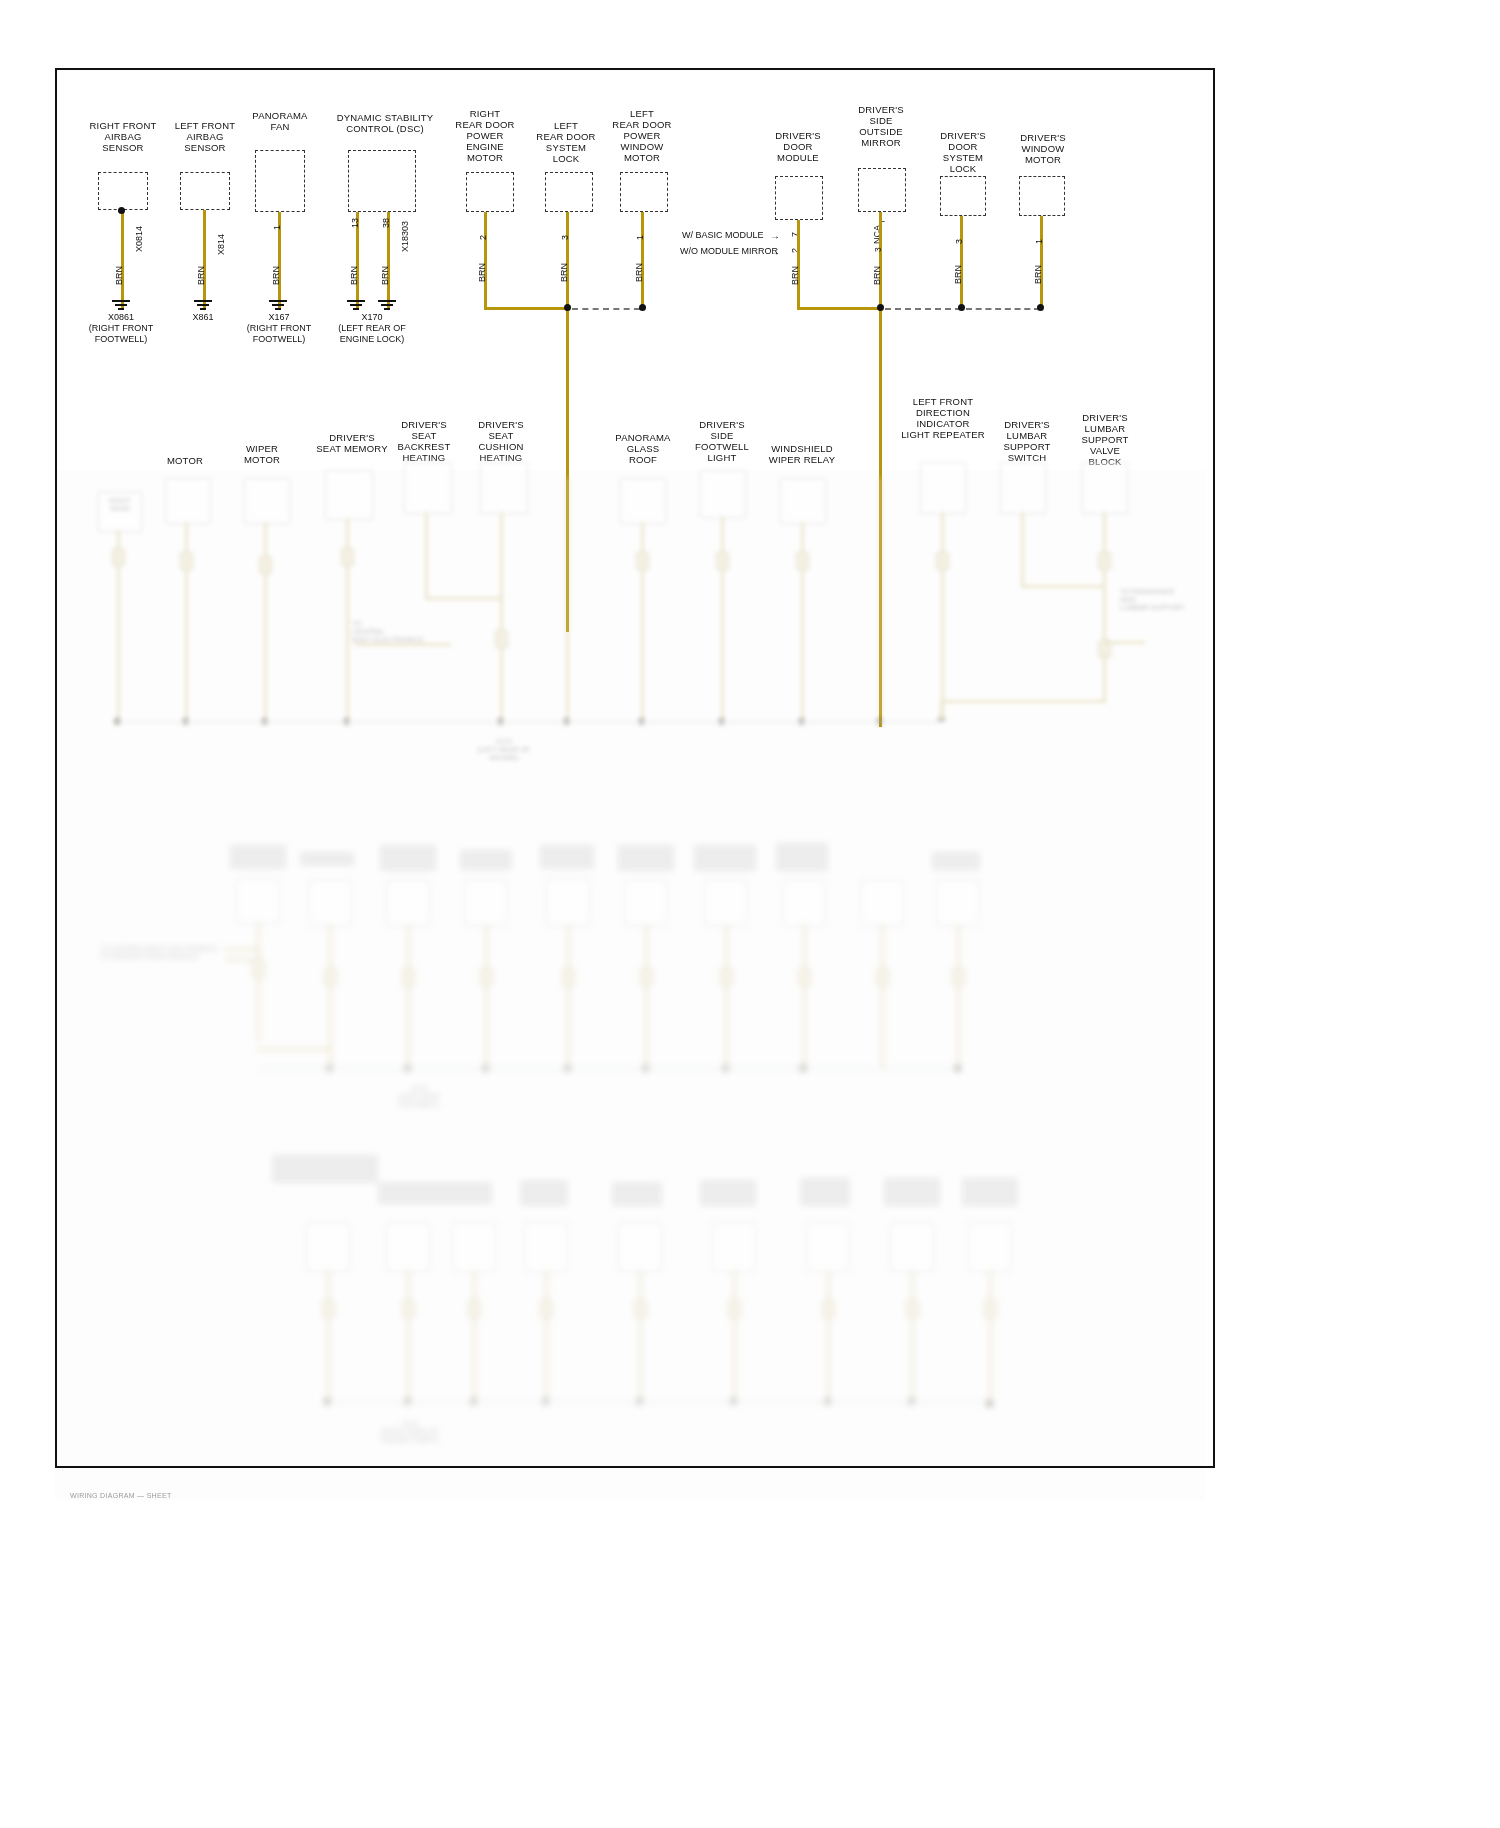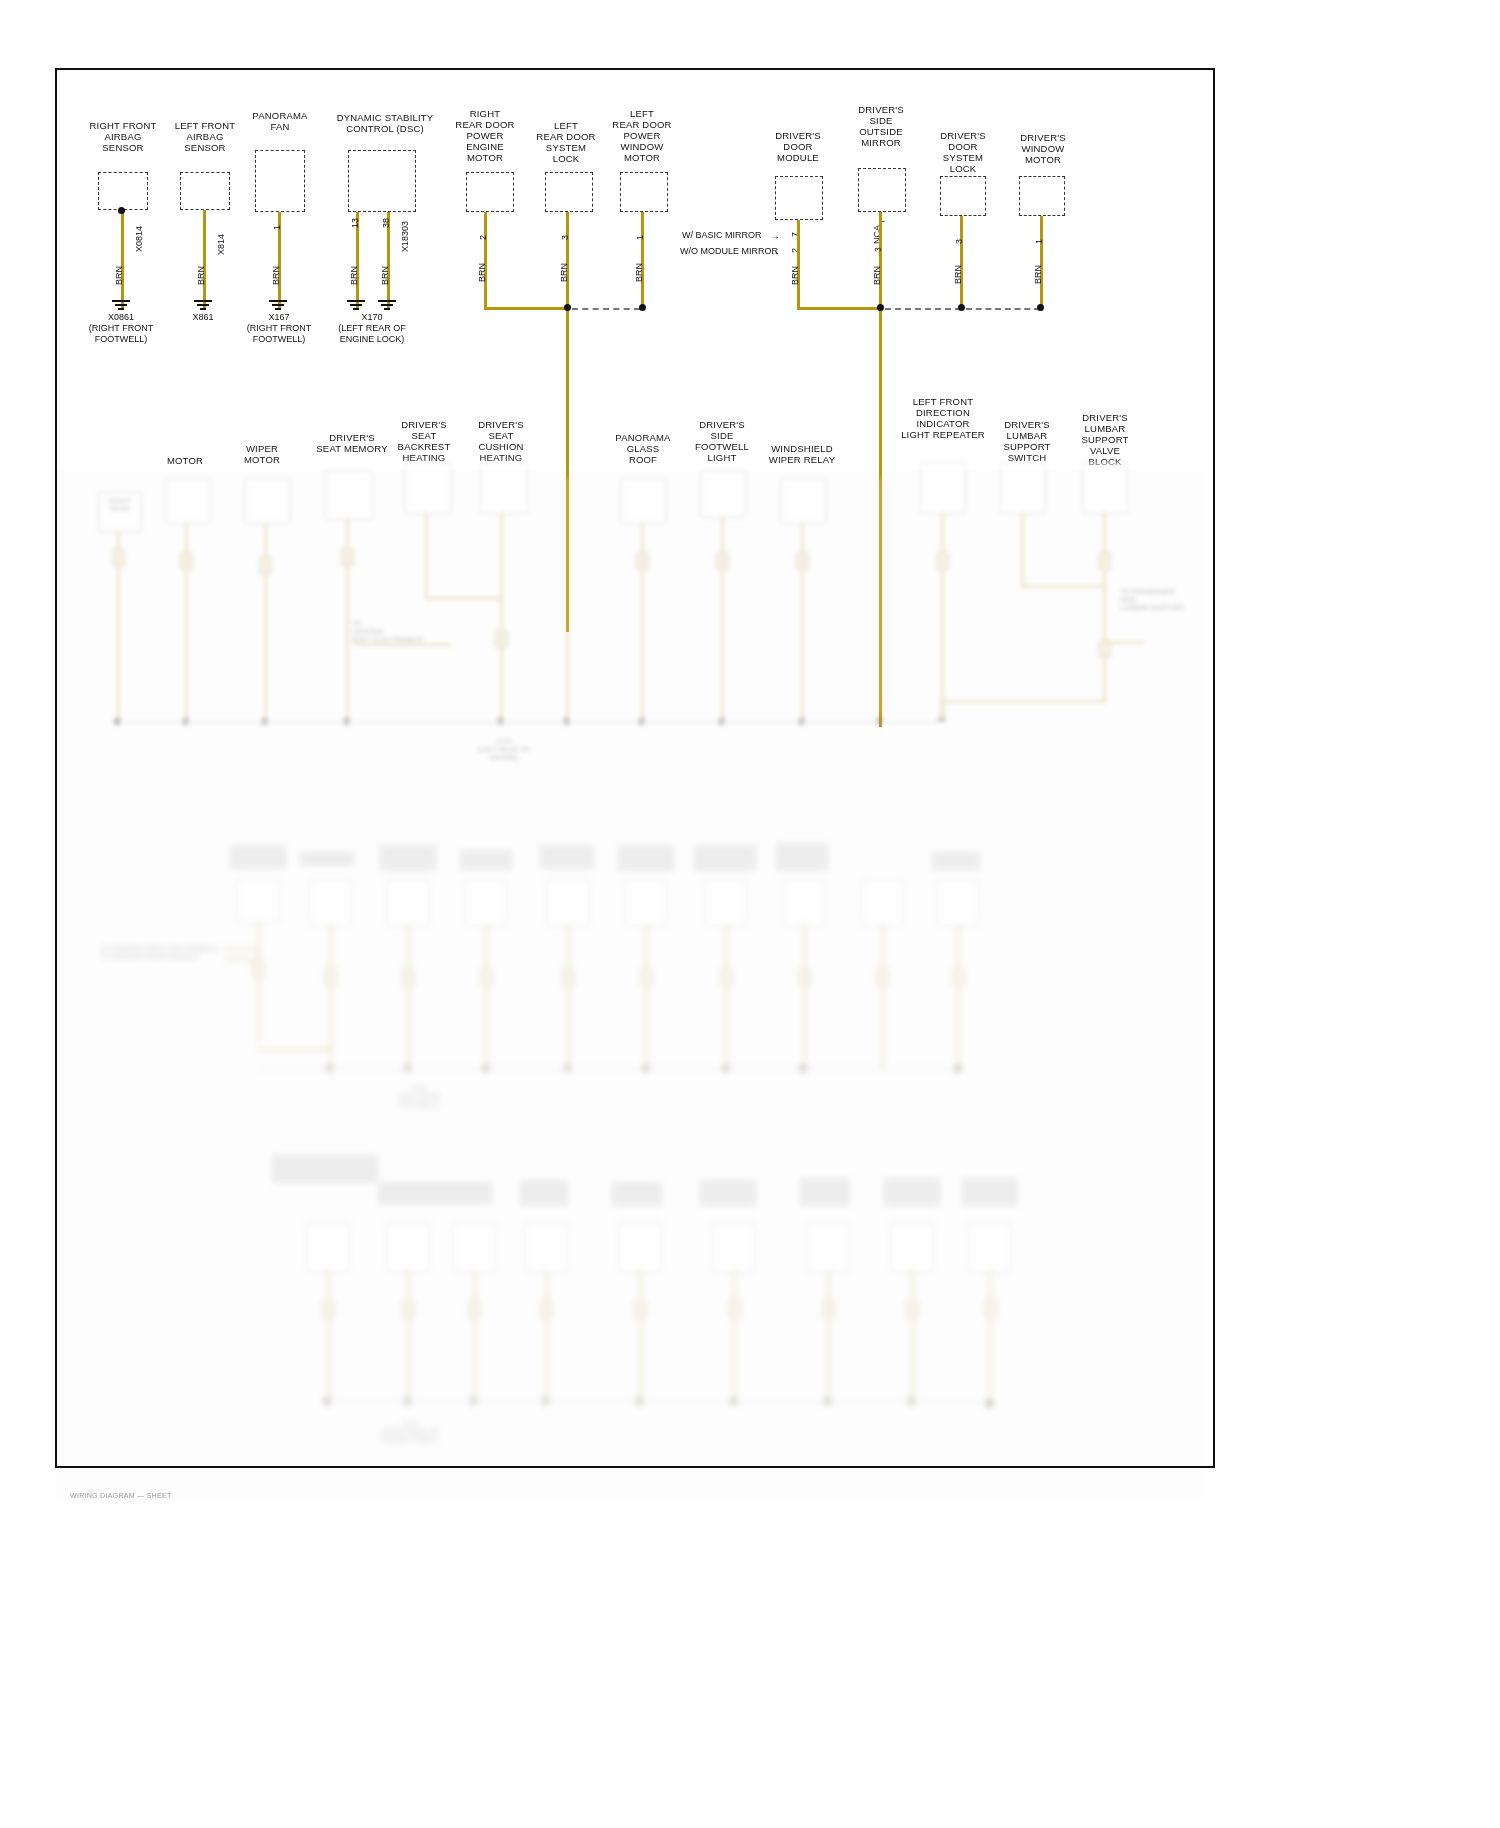--- a/index.html
+++ b/index.html
@@ -151,21 +151,21 @@
   <div class="comp" style="left:620px;top:172px;width:48px;height:40px;"></div>
   <div class="wire wire-v" style="left:641px;top:212px;height:96px;"></div>
   <div class="vlabel" style="left:634px;top:282px;transform:rotate(-90deg);">BRN</div>
   <div class="vlabel" style="left:635px;top:240px;transform:rotate(-90deg);">1</div>
   <div class="dot" style="left:639px;top:304px;"></div>
 
   <div class="lbl" style="left:748px;top:130px;width:100px;white-space:pre-line;">DRIVER'S
 DOOR
 MODULE</div>
   <div class="comp" style="left:775px;top:176px;width:48px;height:44px;"></div>
-  <div class="arrowtxt" style="left:682px;top:230px;">W/ BASIC MIRROR</div>
+  <div class="arrowtxt" style="left:682px;top:230px;">W/ BASIC MODULE</div>
   <div class="arrowtxt" style="left:770px;top:230px;font-size:10px;">→</div>
   <div class="arrowtxt" style="left:680px;top:246px;">W/O MODULE MIRROR</div>
   <div class="arrowtxt" style="left:770px;top:246px;font-size:10px;">→</div>
   <div class="vlabel" style="left:790px;top:237px;transform:rotate(-90deg);">7</div>
   <div class="vlabel" style="left:790px;top:253px;transform:rotate(-90deg);">2</div>
   <div class="wire wire-v" style="left:797px;top:220px;height:90px;"></div>
   <div class="wire wire-h" style="left:797px;top:307px;width:86px;"></div>
   <div class="vlabel" style="left:790px;top:285px;transform:rotate(-90deg);">BRN</div>
 
   <div class="lbl" style="left:838px;top:104px;width:86px;white-space:pre-line;">DRIVER'S

